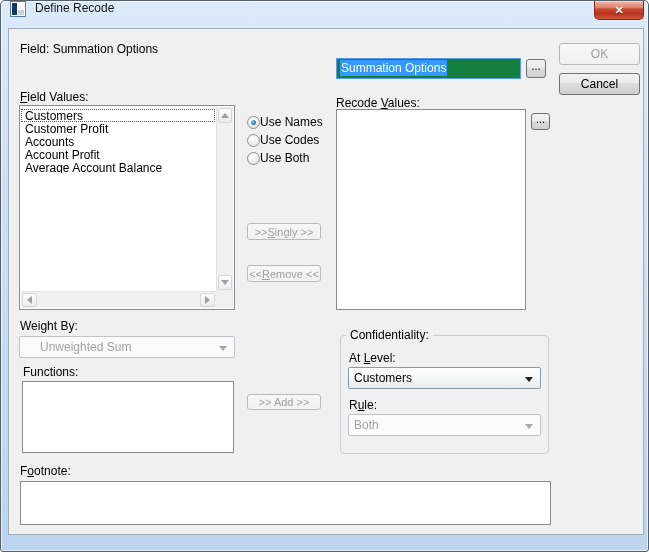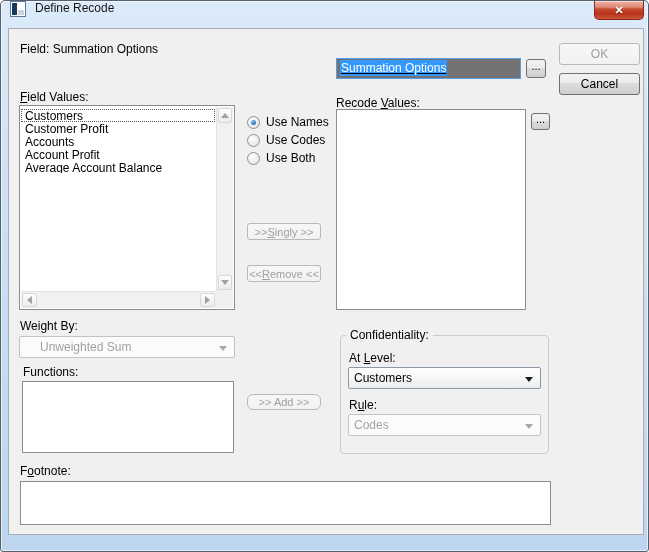--- a/index.html
+++ b/index.html
@@ -28,22 +28,22 @@
     box-shadow:inset 0 1px 0 rgba(255,255,255,.45); cursor:pointer; }
   .close-x { font-size:11px; font-weight:700; line-height:1; text-shadow:0 1px 1px rgba(0,0,0,.45); }
 
   .client { position:absolute; left:7px; top:27px; width:636px; height:507px;
     background:#f0f0f0; border:1px solid #a3adb7; }
 
   .lbl { position:absolute; white-space:nowrap; color:#000; }
   .ul { text-decoration:underline; }
 
   
-  .textbox { position:absolute; background:#737373; border:1px solid #569de5; padding:2px 3px;
-    overflow:hidden; white-space:nowrap;text-decoration:underline; }
+  .textbox { position:absolute; background:#15803d; border:1px solid #569de5; padding:2px 3px;
+    overflow:hidden; white-space:nowrap; }
   .sel { background:#3399ff; color:#fff; padding:1px 1px; }
 
   
   .btn { position:absolute; display:flex; align-items:center; justify-content:center;
     border:1px solid #707070; border-radius:3px; color:#000; cursor:pointer;
     background:linear-gradient(180deg,#f2f2f2 0%,#ebebeb 45%,#dddddd 46%,#cfcfcf 100%);
     font-size:12px; }
   .btn.disabled { border-color:#b6babd; color:#9d9fa1;
     background:linear-gradient(180deg,#f7f7f7 0%,#f1f1f1 100%); cursor:default; }
   .btn.small { font-size:11px; }
@@ -67,21 +67,21 @@
   .vscroll .sbtn { left:1px; width:14px; height:15px; }
   .vscroll .sbtn.up { top:1px; } .vscroll .sbtn.down { bottom:1px; }
   .hscroll .sbtn { top:1px; height:14px; width:15px; }
   .hscroll .sbtn.left { left:1px; } .hscroll .sbtn.right { right:1px; }
   .tri-up { width:0; height:0; border-left:4px solid transparent; border-right:4px solid transparent; border-bottom:5px solid #9aa1a8; }
   .tri-down { width:0; height:0; border-left:4px solid transparent; border-right:4px solid transparent; border-top:5px solid #9aa1a8; }
   .tri-left { width:0; height:0; border-top:4px solid transparent; border-bottom:4px solid transparent; border-right:5px solid #9aa1a8; }
   .tri-right { width:0; height:0; border-top:4px solid transparent; border-bottom:4px solid transparent; border-left:5px solid #9aa1a8; }
 
   
-  .radio-row { position:absolute; display:flex; align-items:center; gap:6px; height:14px; cursor:pointer;justify-content:center; }
+  .radio-row { position:absolute; display:flex; align-items:center; height:14px; cursor:pointer;justify-content:center; }
   .radio { width:13px; height:13px; border-radius:50%; border:1px solid #8a9097;
     background:radial-gradient(circle at 40% 35%,#ffffff 0%,#e8e8e8 70%,#d5d5d5 100%); position:relative; flex:0 0 auto; }
   .radio.checked::after { content:""; position:absolute; left:3px; top:3px; width:5px; height:5px;
     border-radius:50%; background:radial-gradient(circle at 35% 30%,#7cc0f4,#1e64b4 80%); }
 
   
   .combo { position:absolute; height:22px; border-radius:2px; display:flex; align-items:center;
     padding-left:5px; cursor:pointer; }
   .combo .arrow { position:absolute; right:7px; top:9px; }
   .combo.enabled { border:1px solid #8b99a7; color:#000;
@@ -177,32 +177,32 @@
     <div class="btn dots" style="left:522px; top:84px; width:19px; height:17px;">...</div>
 
     <div class="lbl" style="left:11px; top:290px;">Weight By:</div>
     <div class="combo disabled" style="left:10px; top:307px; width:216px;padding-left:20px;">
       <span>Unweighted Sum</span>
       <span class="arrow"></span>
     </div>
 
     <div class="lbl" style="left:14px; top:336px;">Functions:</div>
     <div class="listbox" style="left:13px; top:352px; width:212px; height:72px;"></div>
-    <div class="btn small disabled" style="left:238px; top:365px; width:74px; height:16px;border-radius:6px;">&gt;&gt; Add &gt;&gt;</div>
+    <div class="btn small disabled" style="left:238px; top:365px; width:74px; height:16px;">&gt;&gt; Add &gt;&gt;</div>
 
     <div class="groupbox" style="left:331px; top:306px; width:209px; height:119px;">
       <div class="group-label">Confidentiality:</div>
       <div class="lbl" style="left:8px; top:15px;"><span>At </span><span class="ul">L</span><span>evel:</span></div>
       <div class="combo enabled" style="left:7px; top:31px; width:193px;">
         <span>Customers</span>
         <span class="arrow"></span>
       </div>
       <div class="lbl" style="left:8px; top:62px;"><span>R</span><span class="ul">u</span><span>le:</span></div>
       <div class="combo disabled" style="left:7px; top:78px; width:193px;">
-        <span>Codes</span>
+        <span>Both</span>
         <span class="arrow"></span>
       </div>
     </div>
 
     <div class="lbl" style="left:11px; top:435px;"><span>F</span><span class="ul">o</span><span>otnote:</span></div>
     <div class="textarea" style="left:11px; top:452px; width:531px; height:44px;"></div>
 
   </div>
 </div>
 

